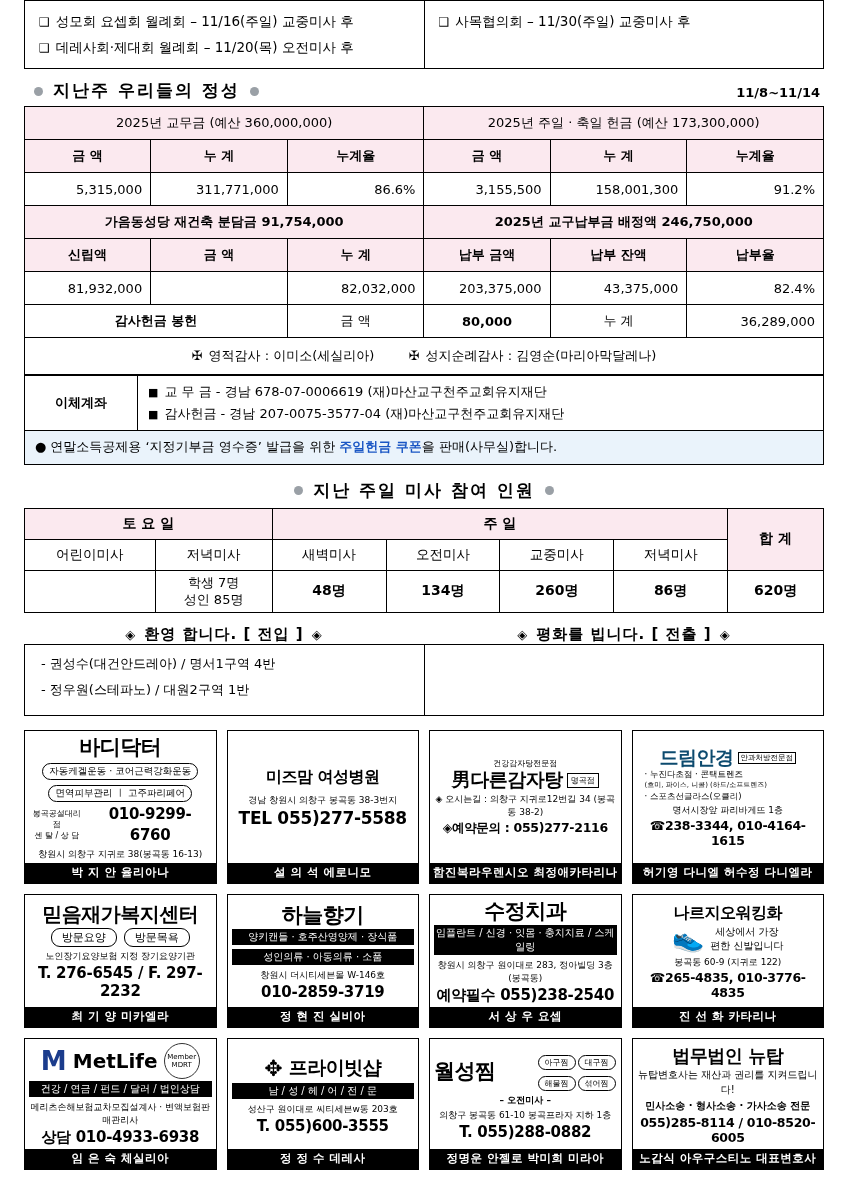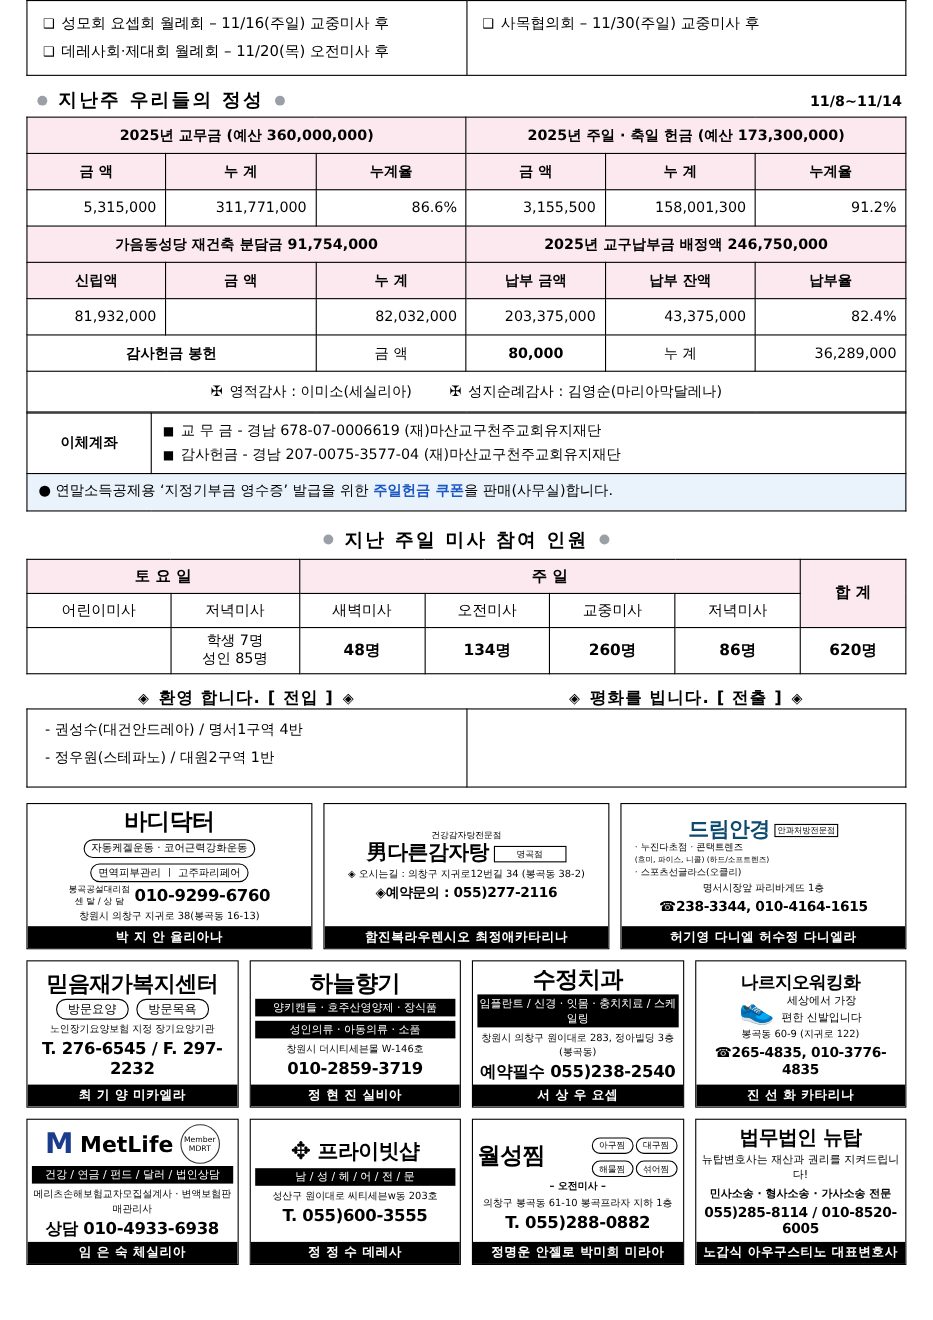--- a/index.html
+++ b/index.html
@@ -38,21 +38,21 @@
 
   
   .meet-table td{
     text-align:left;padding:8px 14px;font-size:13.5px;vertical-align:top;line-height:1.9;
   }
   .chk{font-size:12px;margin-right:6px;}
 
   
   .offer{width:100%;}
   .offer td{height:26px;}
-  .offer .hdr{background:#fbe9ef;font-weight:bold;}
+  .offer .hdr{background:#fbe9ef;font-weight:normal;}
   .offer .lhdr{background:#fbe9ef;font-weight:bold;}
   .offer .num{text-align:right;font-weight:normal;padding-right:8px;}
   .offer .plain{font-weight:normal;}
   .thanks td{font-size:13px;}
   .acct td{text-align:left;padding:5px 10px;font-size:13px;line-height:1.7;}
   .acct .label{text-align:center;font-weight:bold;width:92px;}
   .sq{font-size:11px;margin-right:6px;}
   .coupon{background:#eaf3fb;text-align:center;font-size:13.5px;padding:6px 0;}
   .coupon .blue{color:#1a56c4;font-weight:bold;}
   .bullet{margin-right:4px;}
@@ -269,27 +269,35 @@
           <div class="tinyrow" style="display:flex;align-items:center;justify-content:center;gap:4px;">
             <span style="white-space:pre-line;font-size:8px;">봉곡공설대리점
 센 탈 / 상 담</span>
             <span class="ad-phone">010-9299-6760</span>
           </div>
           <div class="ad-sub">창원시 의창구 지귀로 38(봉곡동 16-13)</div>
         </div>
         <div class="ad-foot">박 지 안 율리아나</div>
       </div>
 
+      <div class="ad">
+        <div class="ad-body">
+          <div class="ad-title sm">미즈맘 여성병원</div>
+          <div class="ad-sub" style="margin-top:8px">경남 창원시 의창구 봉곡동 38-3번지</div>
+          <div class="ad-phone" style="font-size:17px">TEL 055)277-5588</div>
+        </div>
+        <div class="ad-foot">설 의 석 에로니모</div>
+      </div>
 
       <div class="ad">
         <div class="ad-body">
           <div style="font-size:8px">건강감자탕전문점</div>
           <div style="display:flex;align-items:center;justify-content:center;gap:4px;">
             <span class="ad-title">男다른감자탕</span>
-            <span style="font-size:8px;border:1px solid #000;padding:1px 20px">명곡점</span>
+            <span style="font-size:8px;border:1px solid #000;padding:1px 3px">명곡점</span>
           </div>
           <div class="ad-sub">◈ 오시는길 : 의창구 지귀로12번길 34 (봉곡동 38-2)</div>
           <div class="ad-phone sm">◈예약문의 : 055)277-2116</div>
         </div>
         <div class="ad-foot">함진복라우렌시오  최정애카타리나</div>
       </div>
 
       <div class="ad">
         <div class="ad-body">
           <div style="display:flex;align-items:center;justify-content:center;gap:4px;">

